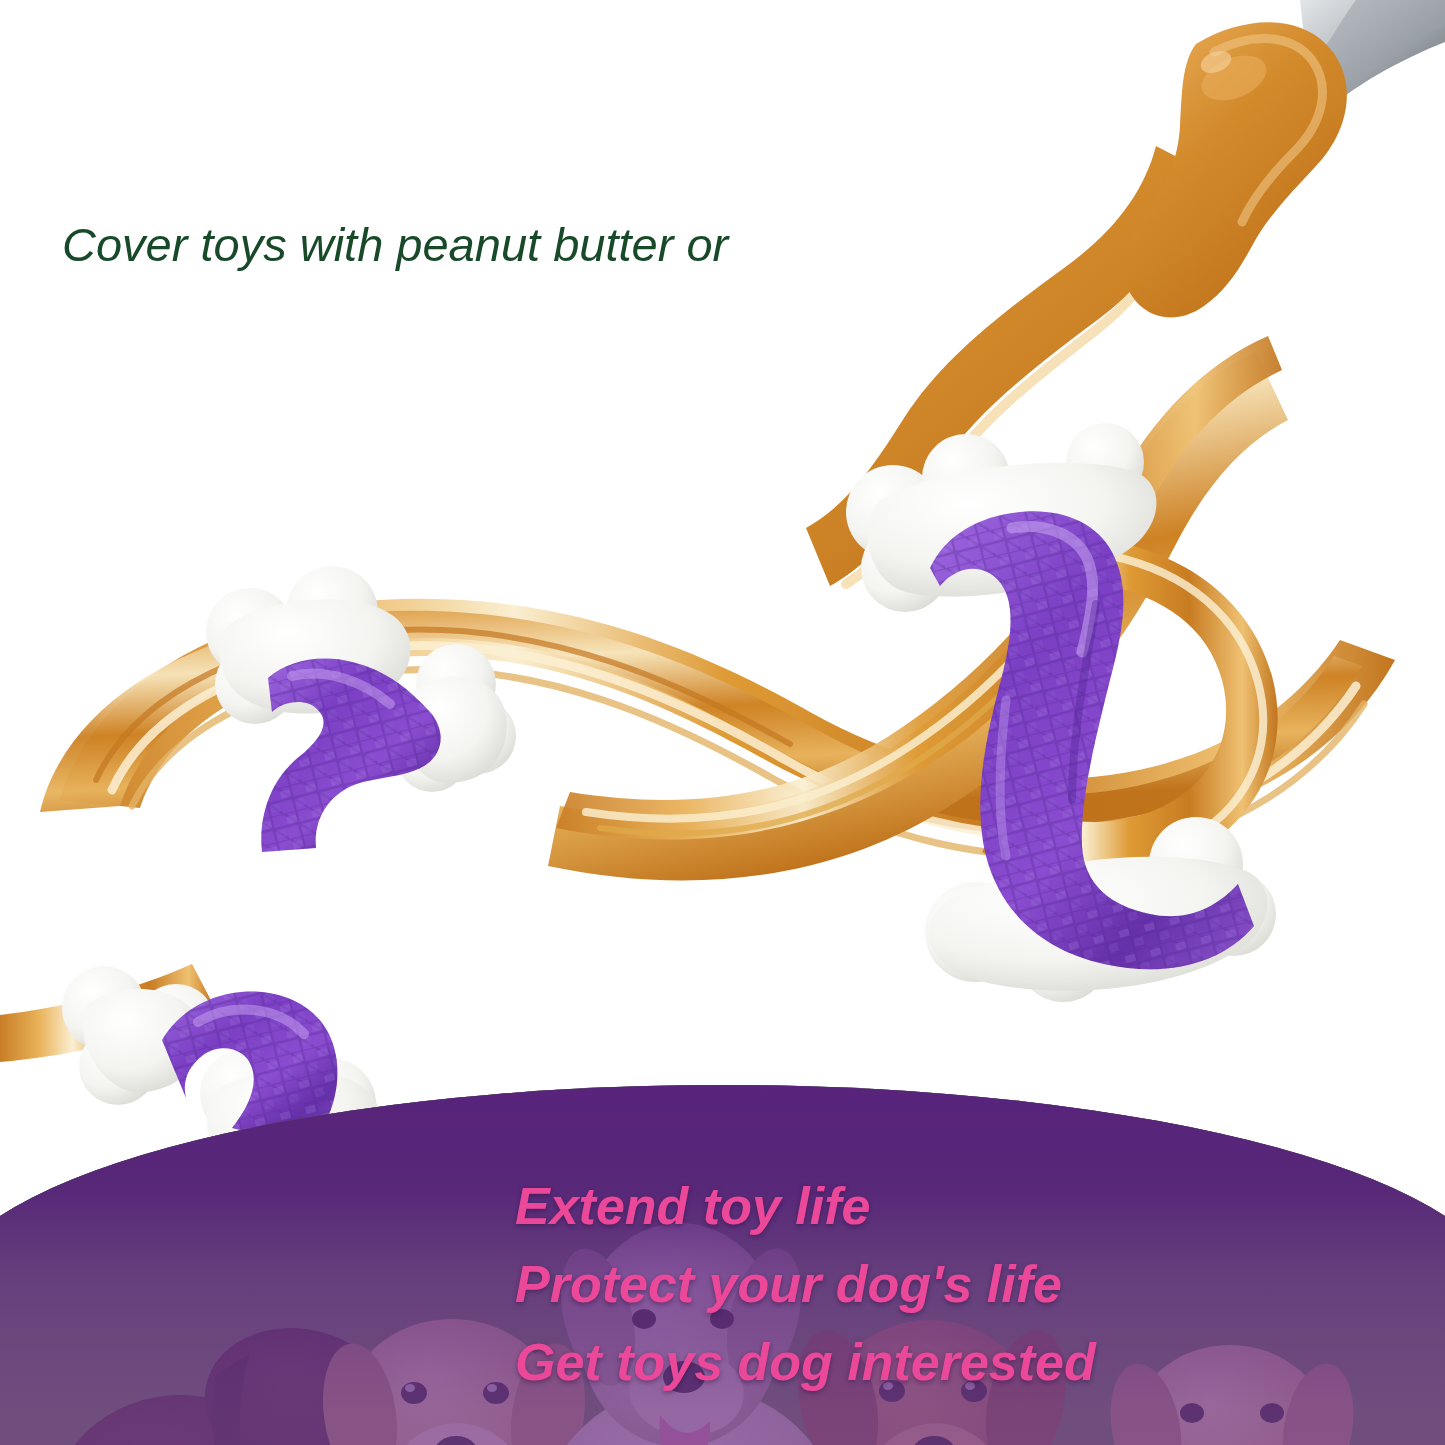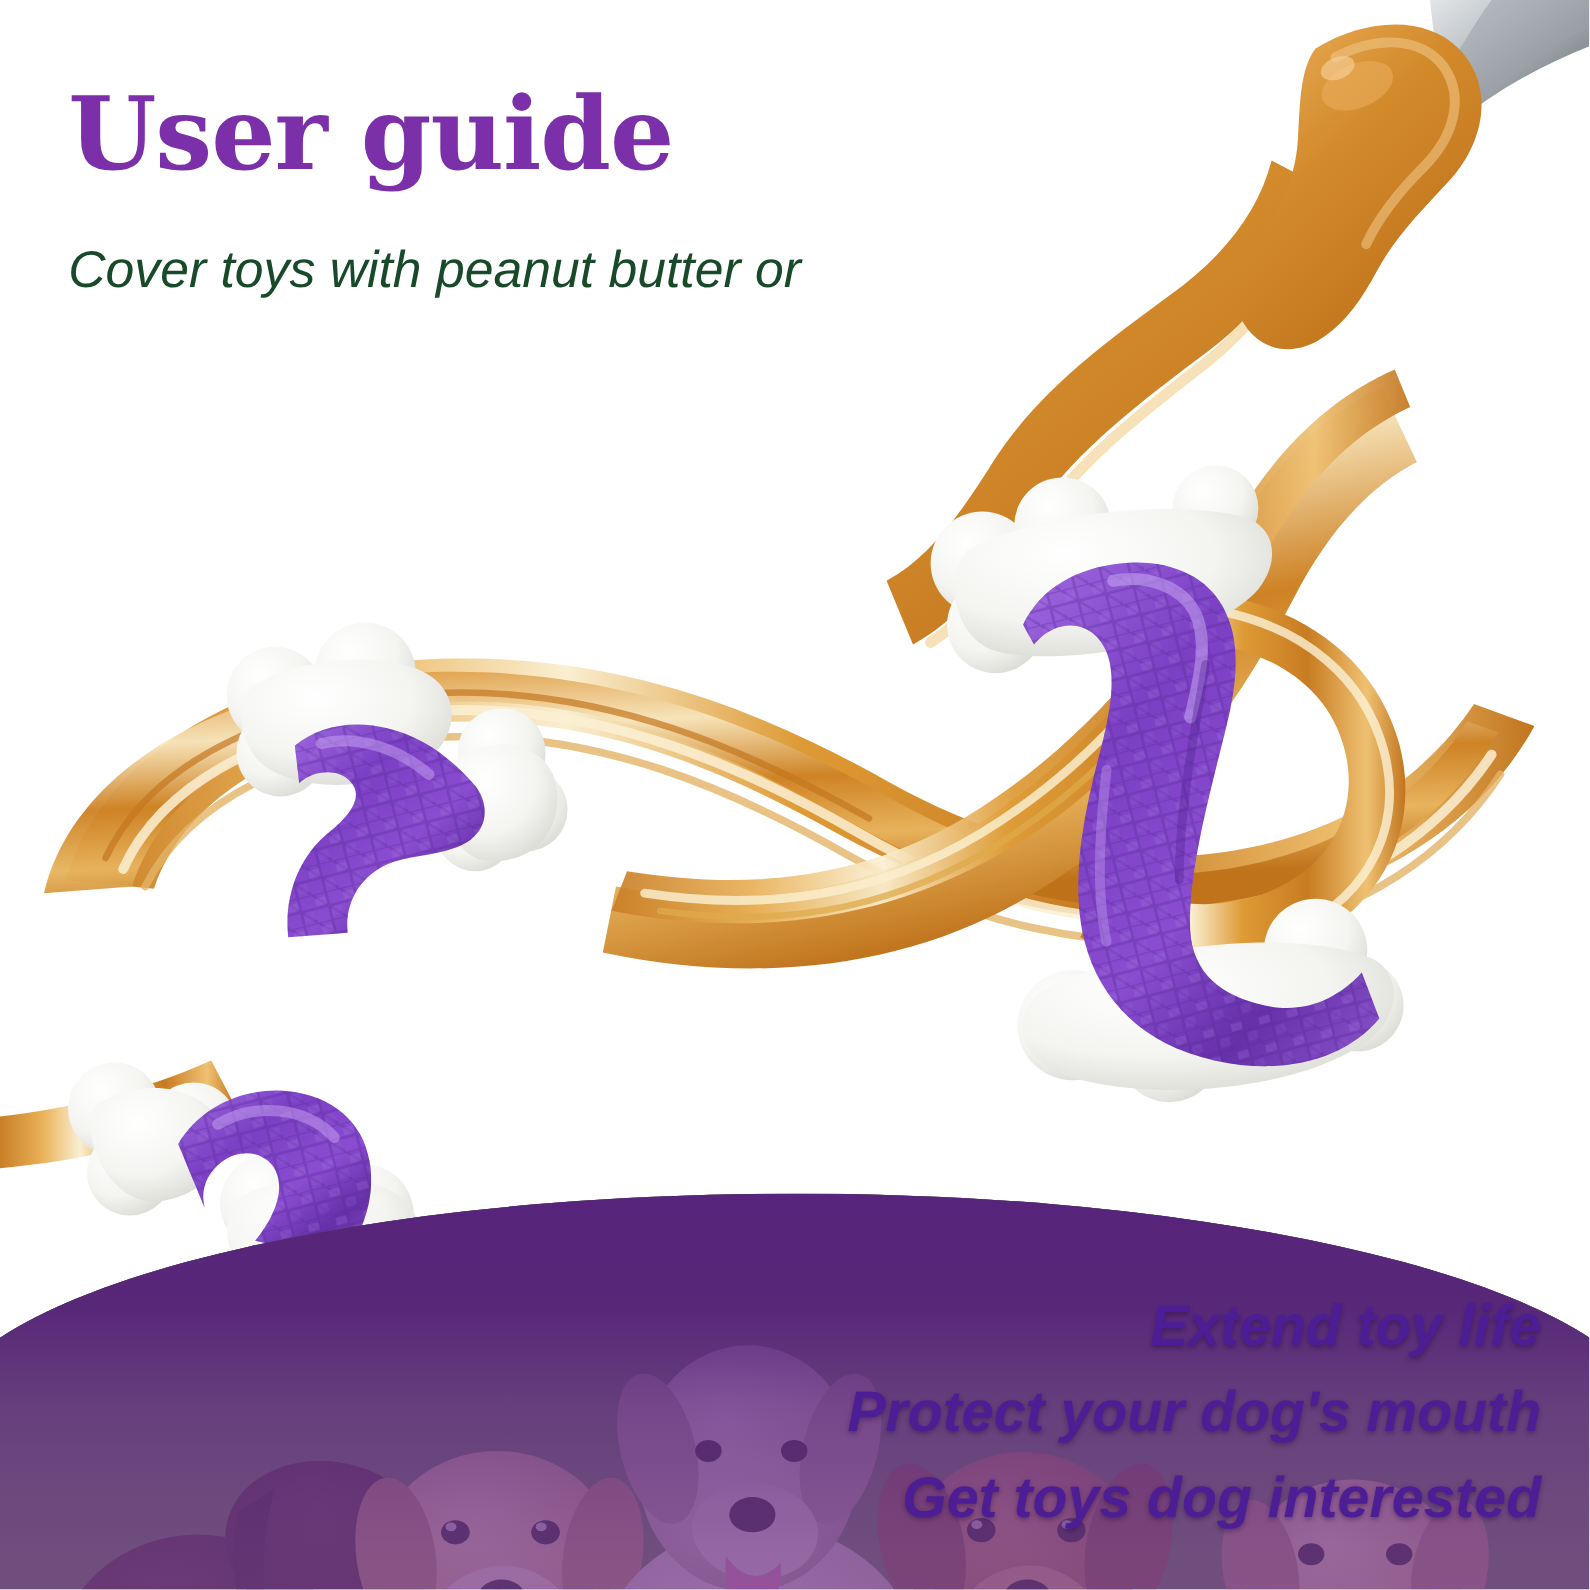--- a/index.html
+++ b/index.html
@@ -46,24 +46,23 @@
     background:linear-gradient(180deg,
       rgba(88,33,126,.97) 0%,
       rgba(88,33,126,.92) 18%,
       rgba(104,48,140,.80) 34%,
       rgba(120,62,152,.72) 58%,
       rgba(128,72,158,.70) 100%);
     mix-blend-mode:normal;
   }
 
   .panel-text{
-    position:absolute;right:44px;top:1180px;width:900px;
-    text-align:right;
+    position:absolute;right:30px;top:1180px;width:900px;
     font-family:"Liberation Sans",sans-serif;
-    font-weight:700;font-style:italic;color:#4c1d95;
+    font-weight:700;font-style:italic;color:#ec4899;
     text-shadow:0 2px 5px rgba(40,10,60,.45);
   }
   .pt-line{display:block;white-space:nowrap;}
   .pt1{font-size:52px;line-height:1.0;margin-bottom:26px;}
   .pt2{font-size:52px;line-height:1.0;margin-bottom:26px;}
   .pt3{font-size:52px;line-height:1.0;}
 </style>
 </head>
 <body>
 
@@ -274,21 +273,20 @@
                    C 246 1048 220 1042 202 1056 C 188 1066 182 1082 186 1098 Z" fill="url(#purpG)"></path>
           <path d="M 162 1040 C 182 1006 222 988 262 992 C 302 996 330 1020 336 1056
                    C 342 1092 328 1122 312 1146 L 232 1128 C 248 1108 258 1086 252 1068
                    C 246 1048 220 1042 202 1056 C 188 1066 182 1082 186 1098 Z" fill="url(#facet)" opacity=".85"></path>
           <path d="M 198 1022 C 232 1002 278 1006 304 1034" fill="none" stroke="#C9A6F2" stroke-width="10" stroke-opacity=".5" stroke-linecap="round"></path>
         </g>
       </g>
     </svg>
   </div>
 
-  <div class="headline">User guide</div>
   <div class="subhead">
     <div>Cover toys with peanut butter or</div>
   </div>
 
   <div class="panel">
     <div class="panel-clip">
       <div class="photo">
         <svg width="1445" height="560" viewBox="0 0 1445 560">
           <defs>
             <linearGradient id="grassG" x1="0" y1="0" x2="0" y2="1">
@@ -397,17 +395,17 @@
             <ellipse cx="1272" cy="328" rx="12" ry="10" fill="#17120D"></ellipse>
           </g>
         </svg>
         <div class="tint"></div>
       </div>
     </div>
   </div>
 
   <div class="panel-text">
     <span class="pt-line pt1">Extend toy life</span>
-    <span class="pt-line pt2">Protect your dog's mouth</span>
+    <span class="pt-line pt2">Protect your dog's life</span>
     <span class="pt-line pt3">Get toys dog interested</span>
   </div>
 
 </div>
 
 </body></html>

